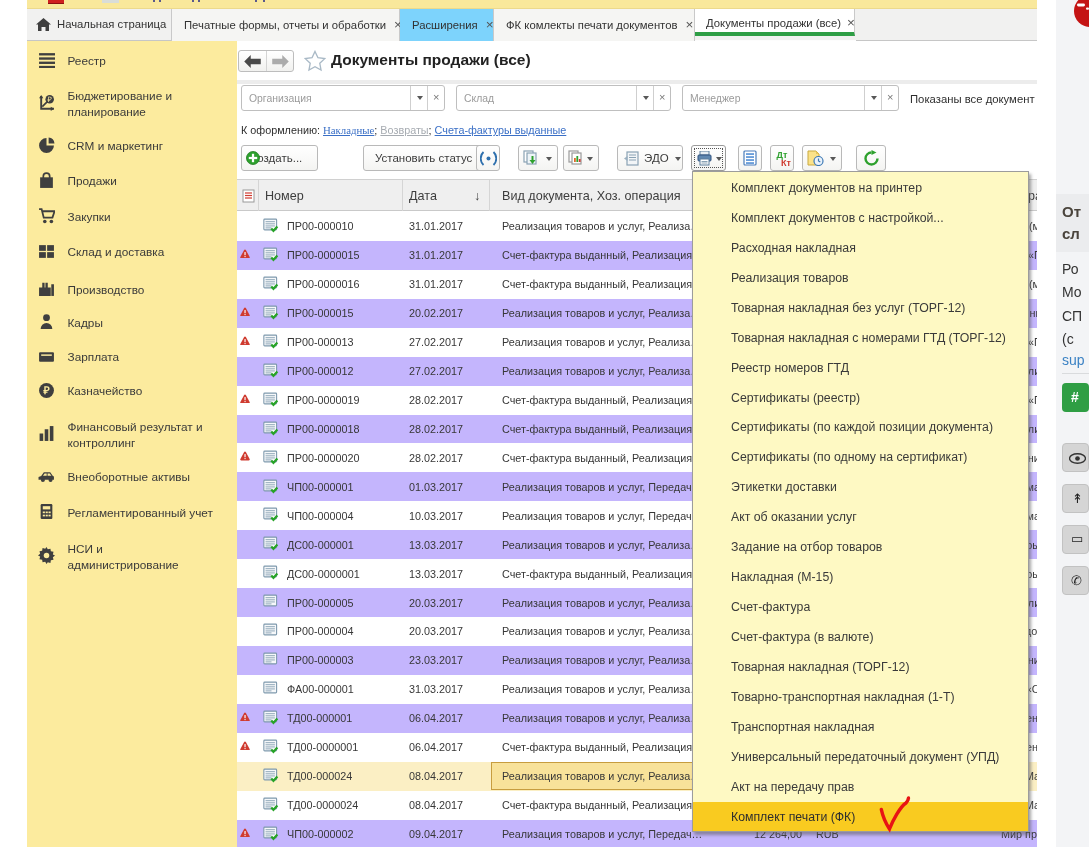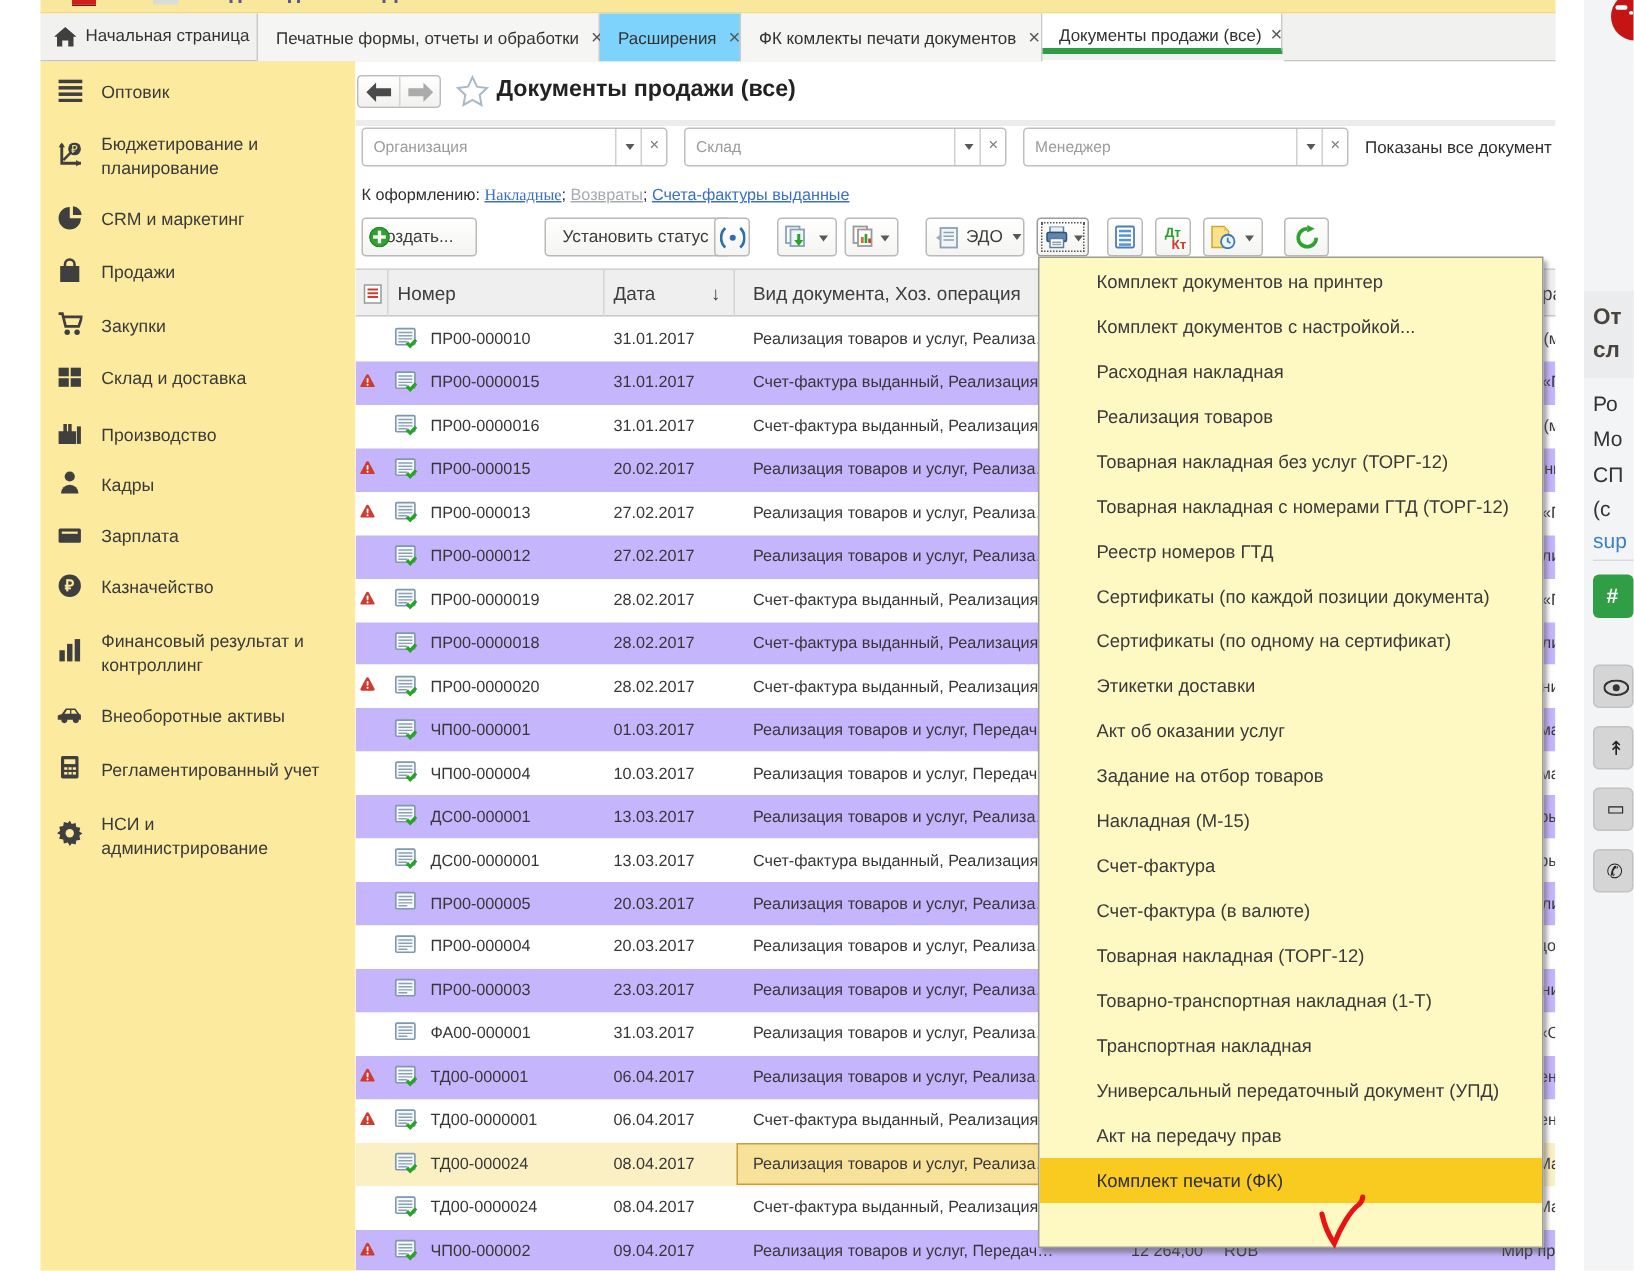--- a/index.html
+++ b/index.html
@@ -60,21 +60,21 @@
 <div style="position:absolute;left:668px;top:31px;width:161px;height:2.2px;background:#fdfdfd;"></div>
 </div>
 <div id="sidebar">
 <div class="sbi" style="top:11.9px">
       <svg class="sbico" viewBox="0 0 16 16" width="17" height="17" fill="#3f3f3f">
         <rect x="1" y="2" width="15" height="2.2"></rect>
         <rect x="1" y="6" width="15" height="2.2"></rect>
         <rect x="1" y="10" width="15" height="2.2"></rect>
         <rect x="1" y="14" width="15" height="2.2"></rect>
       </svg>
-      <div class="sbt">Оптовик</div>
+      <div class="sbt">Реестр</div>
     </div>
 <div class="sbi" style="top:47.1px">
       <svg class="sbico" style="top:6.5px" viewBox="0 0 16 16" width="17" height="17" fill="#3f3f3f">
         <path d="M3 1 v12 h12" fill="none" stroke="#3f3f3f" stroke-width="1.8"></path>
         <path d="M1 3 L3 0 L5 3 Z"></path>
         <path d="M12 15 L15 13 L12 11 Z"></path>
         <path d="M4 11 L10 5" stroke="#3f3f3f" stroke-width="1.6" fill="none"></path>
         <circle cx="11" cy="4" r="4"></circle>
         <text x="11" y="6.6" font-size="7" fill="#fceb9e" text-anchor="middle" font-family="Liberation Sans">₽</text>
       </svg>
@@ -766,20 +766,21 @@
 </div>
 
 <div id="menu">
 <div class="mi" style="height:29.95px">Комплект документов на принтер</div>
 <div class="mi" style="height:29.95px">Комплект документов с настройкой...</div>
 <div class="mi" style="height:29.95px">Расходная накладная</div>
 <div class="mi" style="height:29.95px">Реализация товаров</div>
 <div class="mi" style="height:29.95px">Товарная накладная без услуг (ТОРГ-12)</div>
 <div class="mi" style="height:29.95px">Товарная накладная с номерами ГТД (ТОРГ-12)</div>
 <div class="mi" style="height:29.95px">Реестр номеров ГТД</div>
+<div class="mi" style="height:29.95px">Сертификаты (реестр)</div>
 <div class="mi" style="height:29.95px">Сертификаты (по каждой позиции документа)</div>
 <div class="mi" style="height:29.95px">Сертификаты (по одному на сертификат)</div>
 <div class="mi" style="height:29.95px">Этикетки доставки</div>
 <div class="mi" style="height:29.95px">Акт об оказании услуг</div>
 <div class="mi" style="height:29.95px">Задание на отбор товаров</div>
 <div class="mi" style="height:29.95px">Накладная (М-15)</div>
 <div class="mi" style="height:29.95px">Счет-фактура</div>
 <div class="mi" style="height:29.95px">Счет-фактура (в валюте)</div>
 <div class="mi" style="height:29.95px">Товарная накладная (ТОРГ-12)</div>
 <div class="mi" style="height:29.95px">Товарно-транспортная накладная (1-Т)</div>

